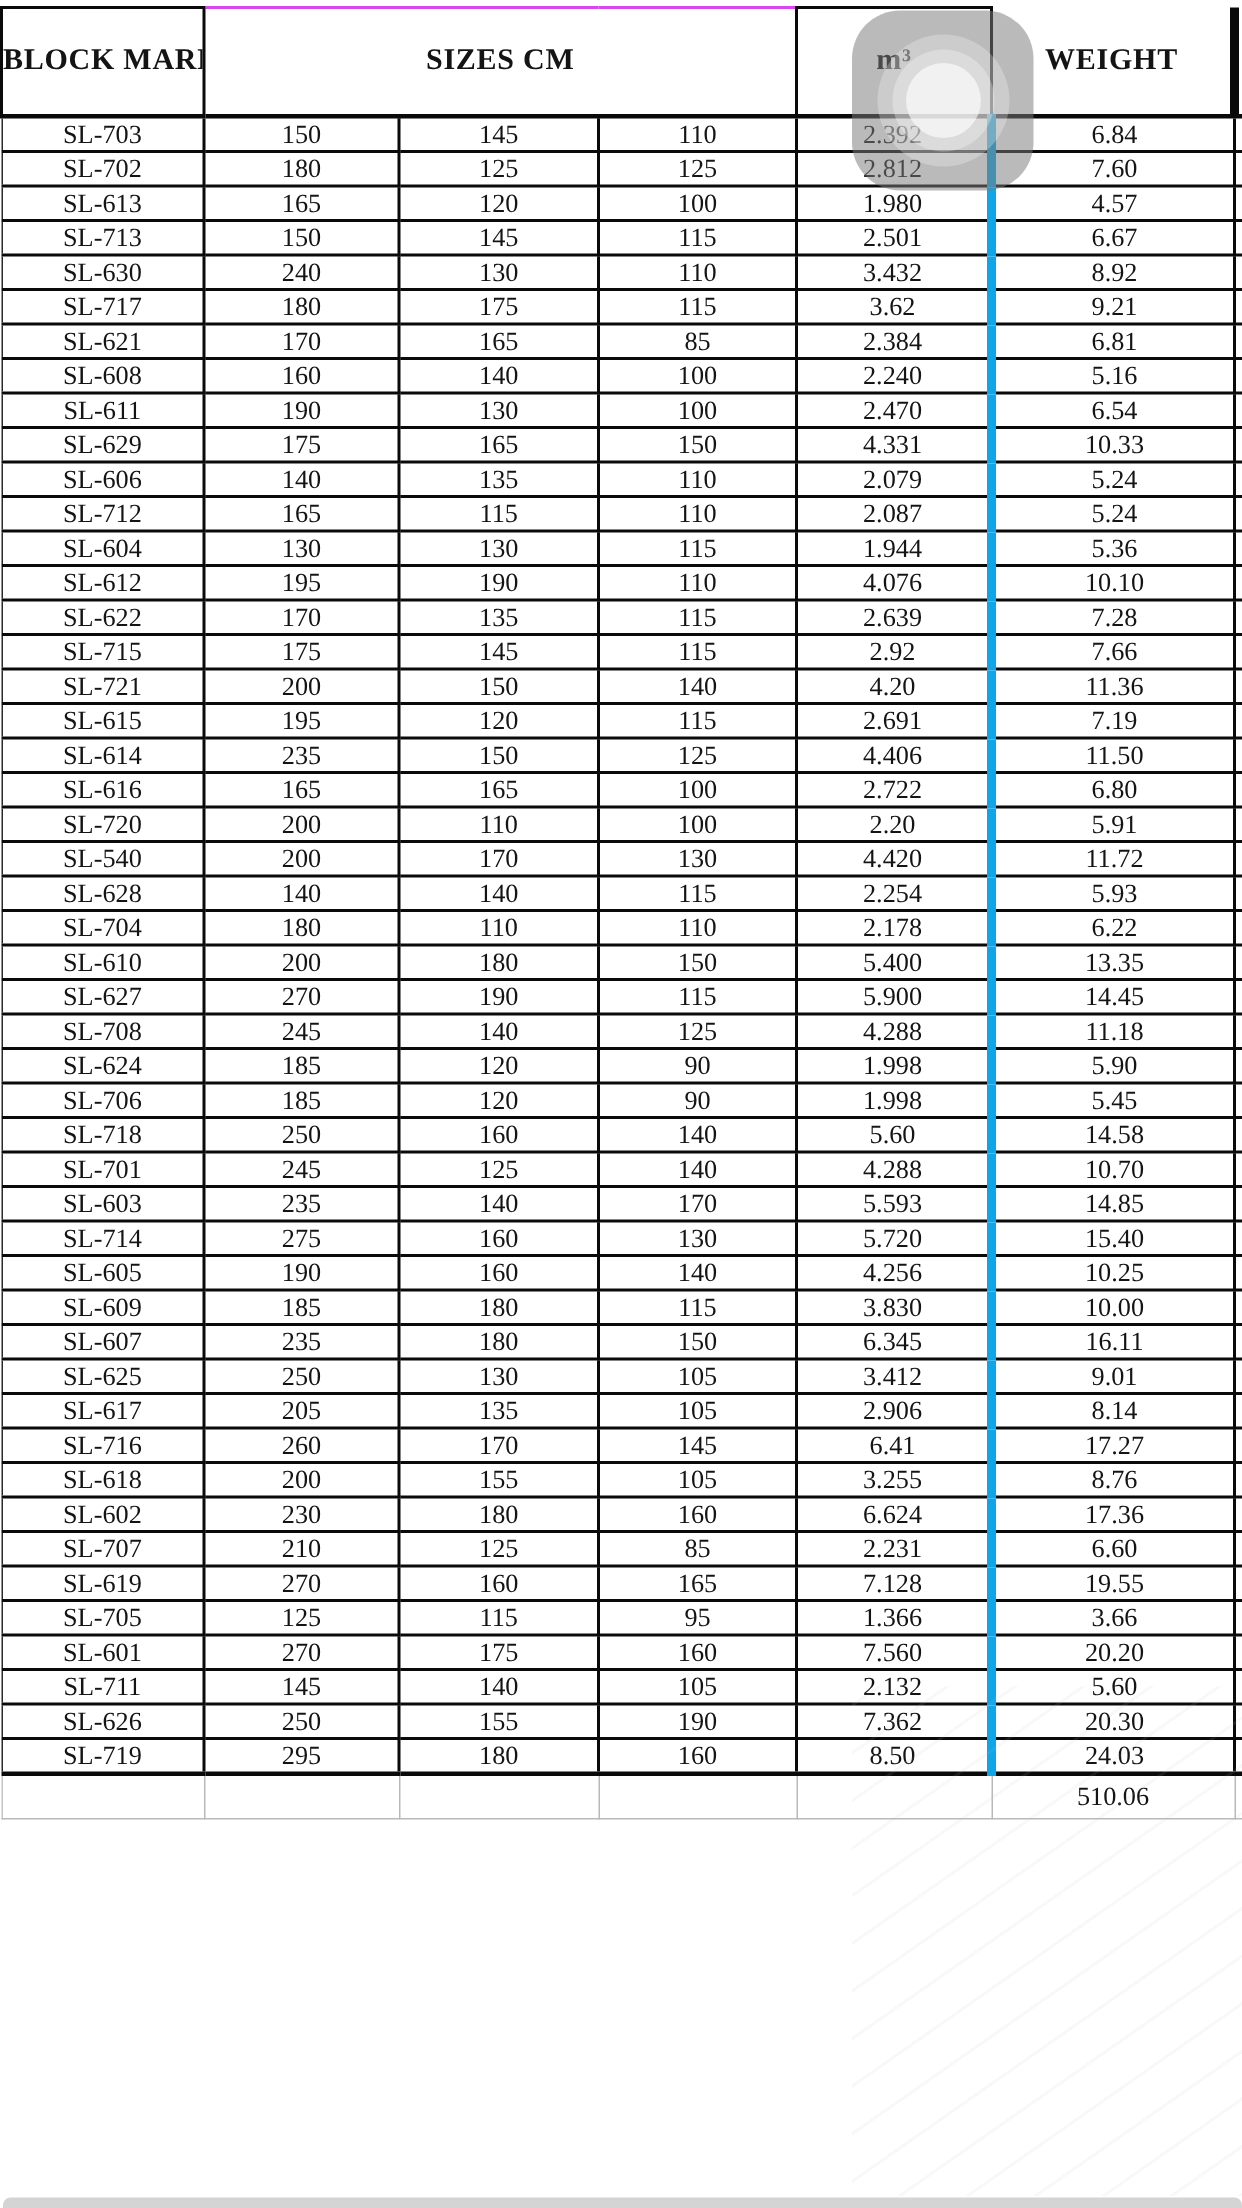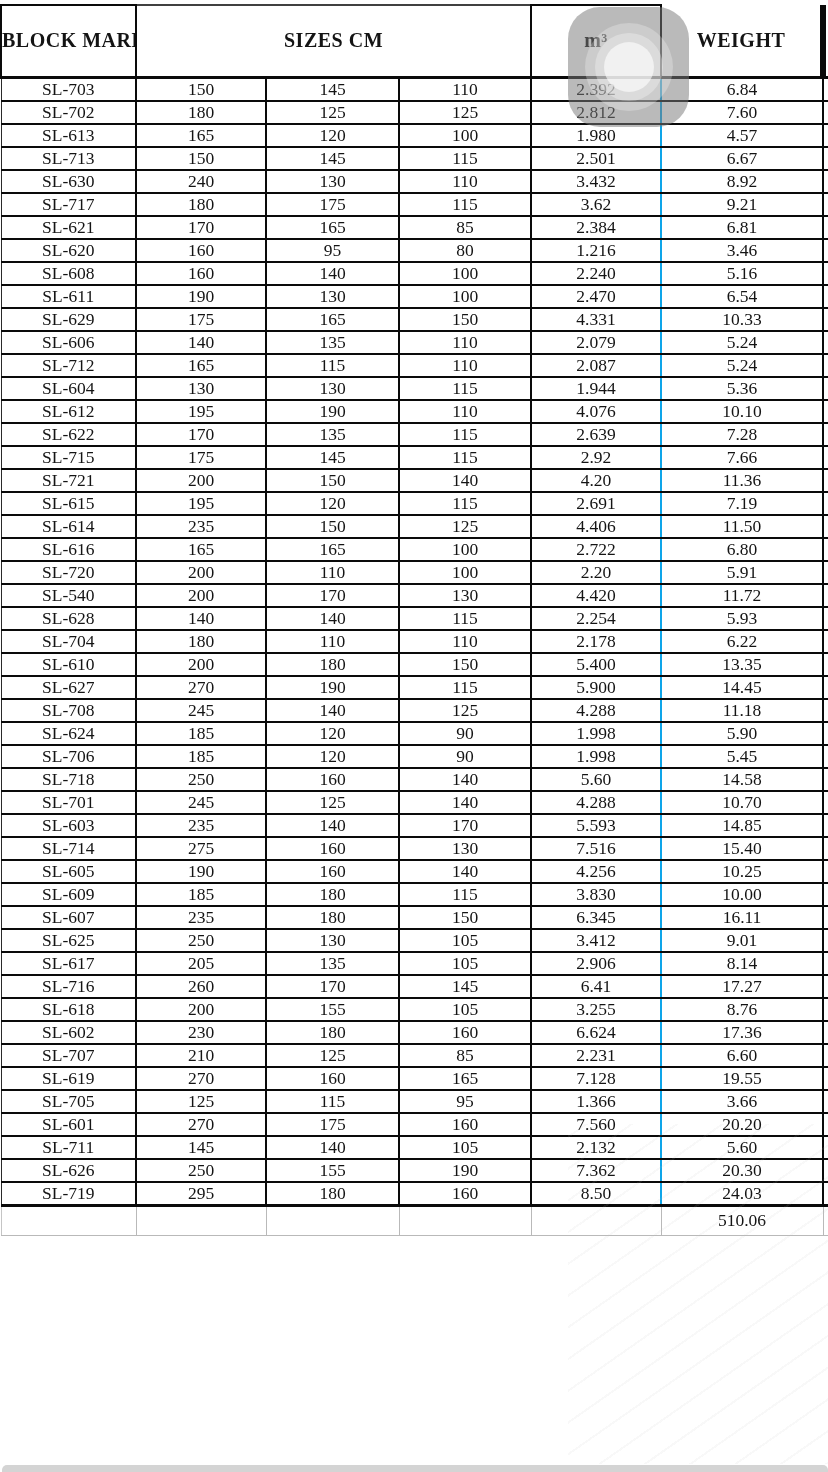--- a/index.html
+++ b/index.html
@@ -37,36 +37,36 @@
   
   tr.hdr { height: 72px; }
   tr.hdr th {
     font-size: 20px;
     font-weight: bold;
     letter-spacing: 0.5px;
     border-bottom: 3px solid #0a0a0a;
     line-height: 1.25;
   }
   th.h-mark   { border-top: 2px solid #0a0a0a; border-left: 2px solid #0a0a0a; border-right: 2px solid #0a0a0a; white-space: normal; }
-  th.h-sizes  { border-top: 2px solid #404040; border-right: 2px solid #0a0a0a; }
+  th.h-sizes  { border-top: 2px solid #d946ef; border-right: 2px solid #0a0a0a; }
   th.h-vol    { border-top: 2px solid #0a0a0a; border-right: 2px solid #0a0a0a; margin-top: 12px; }
   th.h-weight { border-right: 6px solid #0a0a0a; }
   th.h-sliver { border-right: none; border-bottom: 3px solid #0a0a0a; }
 
   
   tr.data-row { height: 19px; }
   tr.data-row td {
     font-size: 17.5px;
     border-bottom: 2px solid #0a0a0a;
   }
   tr.data-row td.c-mark   { border-left: 1px solid #2a2a2a; border-right: 2px solid #0a0a0a; }
   tr.data-row td.c-s1,
   tr.data-row td.c-s2,
   tr.data-row td.c-s3     { border-right: 2px solid #0a0a0a; }
-  tr.data-row td.c-vol    { border-right: 2px solid #0ea5e9; }
+  tr.data-row td.c-vol    { border-right: 6px solid #0ea5e9; }
   tr.data-row td.c-weight { border-right: 2px solid #0a0a0a; }
   tr.data-row td.c-sliver { border-right: none; }
   tr.data-row:last-of-type td { border-bottom: 3px solid #0a0a0a; }
 
   
   tr.total-row { height: 30px; }
   tr.total-row td {
     font-size: 17.5px;
     border-bottom: 1px solid #b9b9b9;
   }
@@ -217,29 +217,20 @@
         <tr class="data-row">
       <td class="c-mark">SL-621</td>
       <td class="c-s1">170</td>
       <td class="c-s2">165</td>
       <td class="c-s3">85</td>
       <td class="c-vol">2.384</td>
       <td class="c-weight">6.81</td>
       <td class="c-sliver"></td>
     </tr>
         <tr class="data-row">
-      <td class="c-mark">SL-620</td>
-      <td class="c-s1">160</td>
-      <td class="c-s2">95</td>
-      <td class="c-s3">80</td>
-      <td class="c-vol">1.216</td>
-      <td class="c-weight">3.46</td>
-      <td class="c-sliver"></td>
-    </tr>
-        <tr class="data-row">
       <td class="c-mark">SL-608</td>
       <td class="c-s1">160</td>
       <td class="c-s2">140</td>
       <td class="c-s3">100</td>
       <td class="c-vol">2.240</td>
       <td class="c-weight">5.16</td>
       <td class="c-sliver"></td>
     </tr>
         <tr class="data-row">
       <td class="c-mark">SL-611</td>
@@ -455,21 +446,21 @@
       <td class="c-s3">170</td>
       <td class="c-vol">5.593</td>
       <td class="c-weight">14.85</td>
       <td class="c-sliver"></td>
     </tr>
         <tr class="data-row">
       <td class="c-mark">SL-714</td>
       <td class="c-s1">275</td>
       <td class="c-s2">160</td>
       <td class="c-s3">130</td>
-      <td class="c-vol">7.516</td>
+      <td class="c-vol">5.720</td>
       <td class="c-weight">15.40</td>
       <td class="c-sliver"></td>
     </tr>
         <tr class="data-row">
       <td class="c-mark">SL-605</td>
       <td class="c-s1">190</td>
       <td class="c-s2">160</td>
       <td class="c-s3">140</td>
       <td class="c-vol">4.256</td>
       <td class="c-weight">10.25</td>

